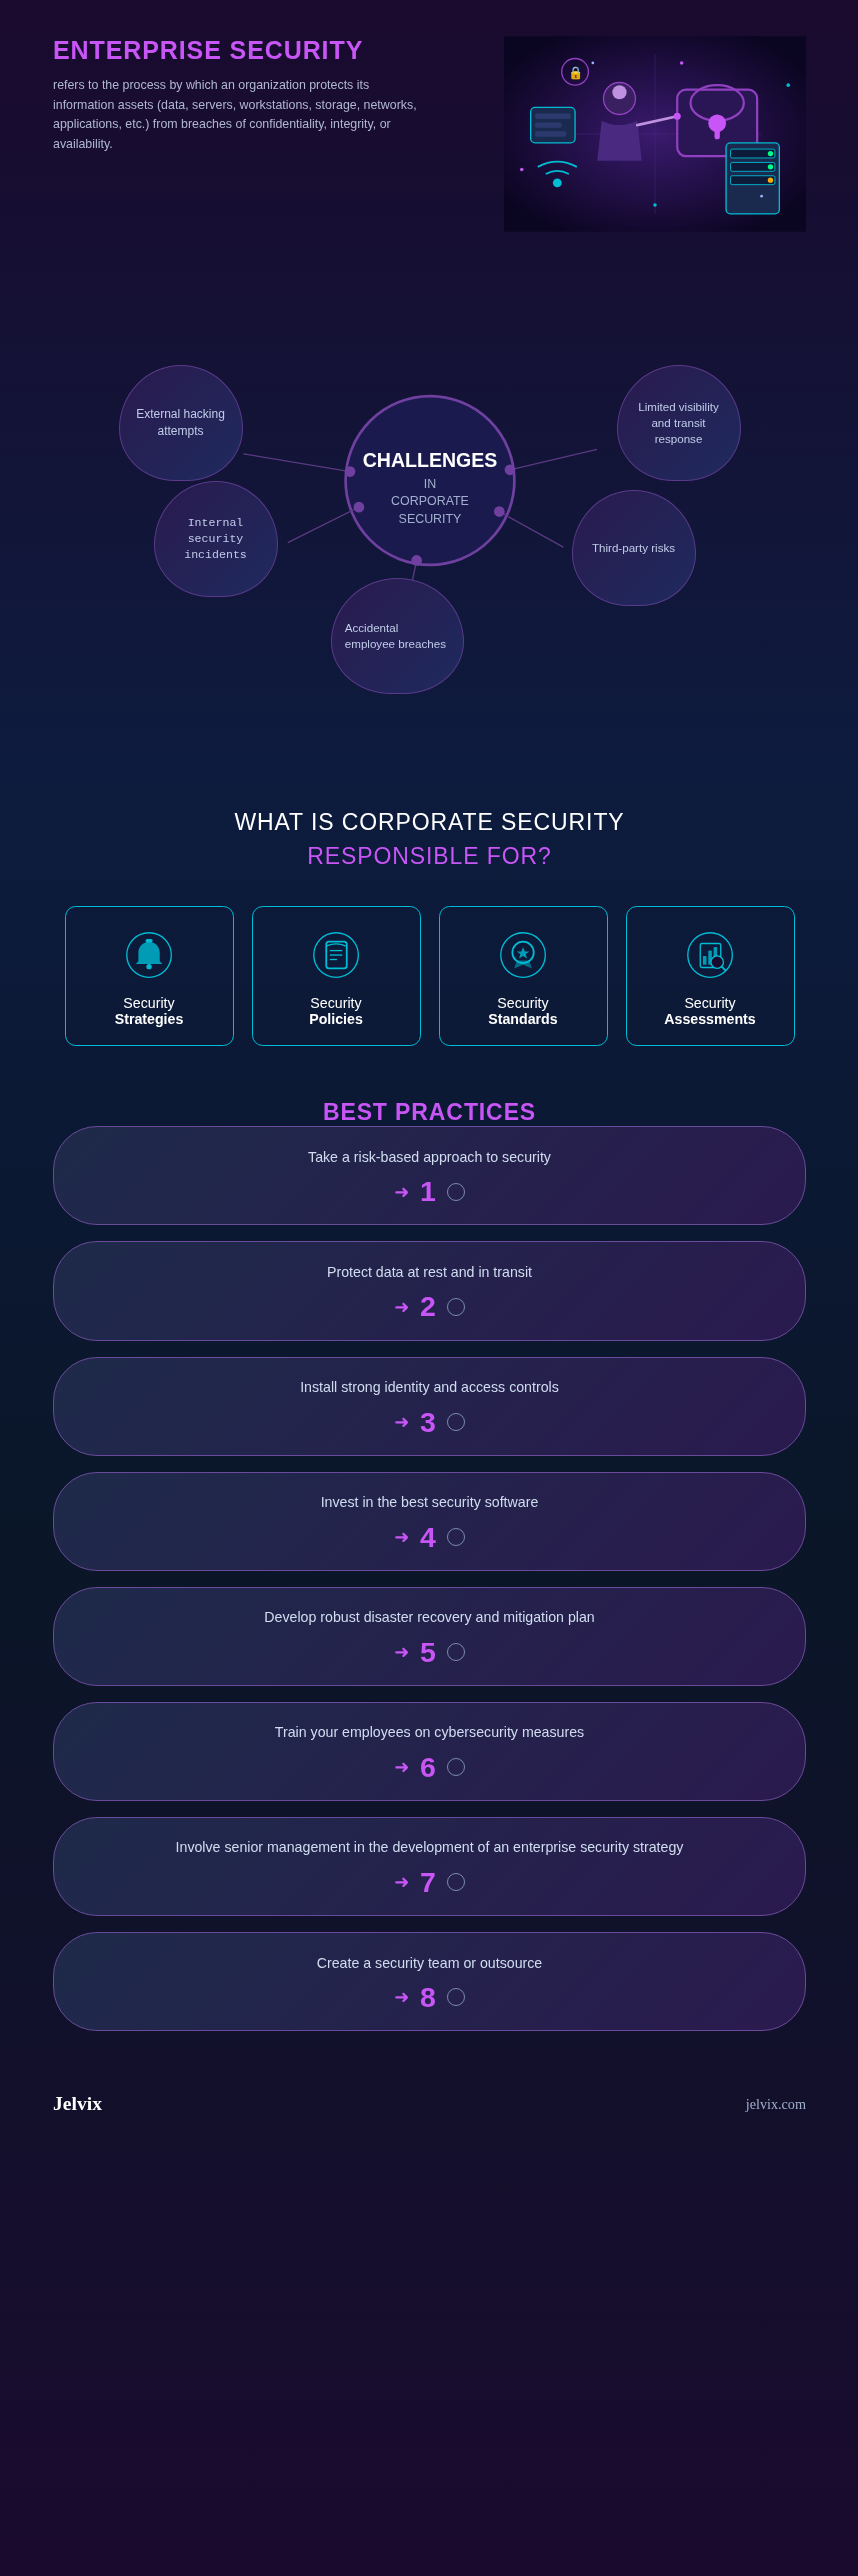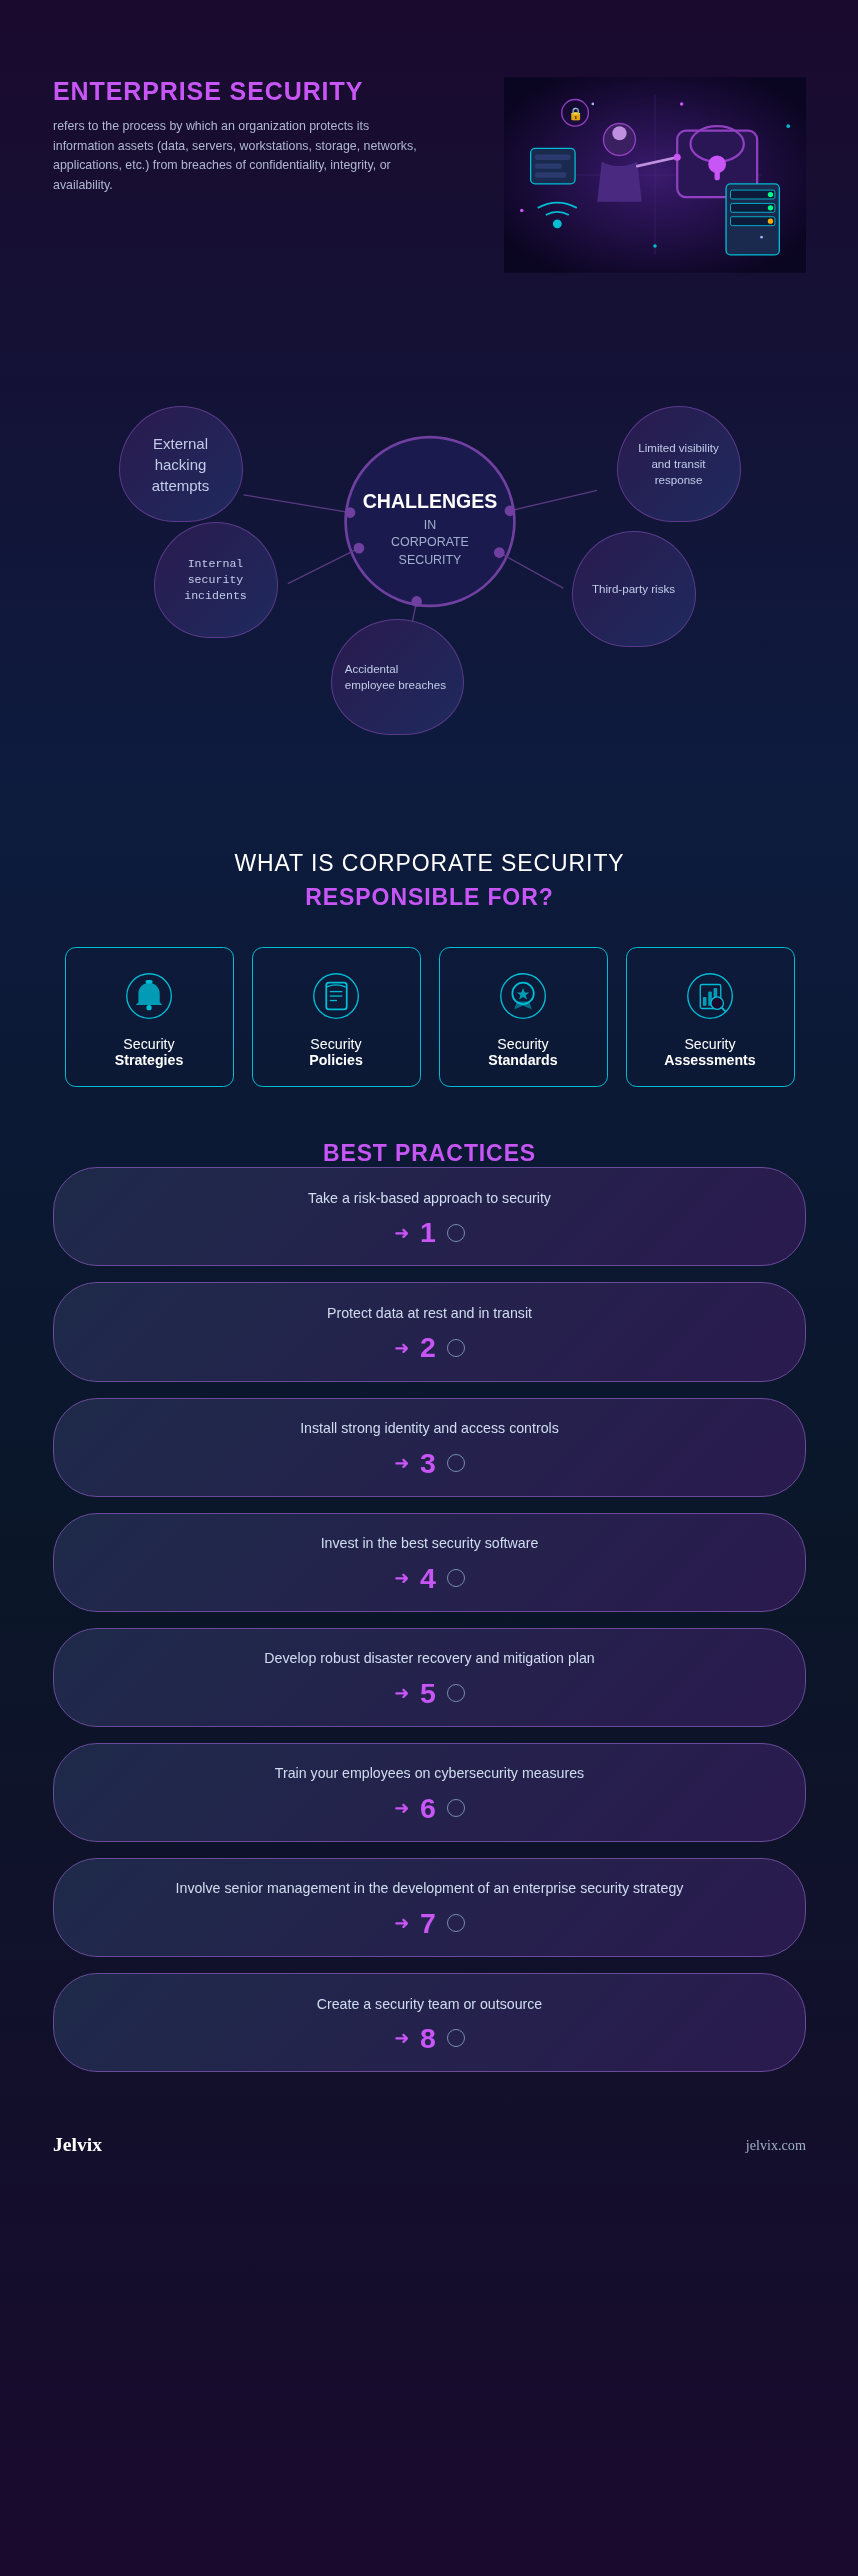--- a/index.html
+++ b/index.html
@@ -17,21 +17,20 @@
       min-height: 2576px;
       padding: 36px 53px;
     }
 
     
     .header-section {
       display: flex;
       justify-content: space-between;
       align-items: flex-start;
       margin-bottom: 53px;
-      margin-top: 41px;
     }
 
     .header-text {
       max-width: 373px;
     }
 
     .header-title {
       font-size: 25px;
       font-weight: 900;
       color: #c855f5;
@@ -75,21 +74,21 @@
       font-size: 23px;
       font-weight: 400;
       color: white;
       text-transform: uppercase;
       letter-spacing: 0.9px;
       margin-bottom: 7.1px;
     }
 
     .responsible-subtitle {
       font-size: 23px;
-      font-weight: 700;
+      font-weight: 400;
       color: #c855f5;
       text-transform: uppercase;
       letter-spacing: 0.9px;
       margin-bottom: 36px;
     }
 
     .responsible-cards {
       display: flex;
       gap: 18px;
       justify-content: center;
@@ -307,21 +306,21 @@
 
         <line x1="578" y1="185" x2="480" y2="208" stroke="#5a3a80" stroke-width="1.5"></line>
         <circle cx="480" cy="208" r="6" fill="#7040a0"></circle>
 
         <text x="390" y="205" text-anchor="middle" font-size="22" font-weight="900" fill="white" font-family="Arial">CHALLENGES</text>
         <text x="390" y="228" text-anchor="middle" font-size="14" fill="#a0b0cc" font-family="Arial">IN</text>
         <text x="390" y="248" text-anchor="middle" font-size="14" fill="#a0b0cc" font-family="Arial" text-transform="uppercase">CORPORATE</text>
         <text x="390" y="268" text-anchor="middle" font-size="14" fill="#a0b0cc" font-family="Arial">SECURITY</text>
       </svg>
 
-      <div style="position:absolute; top:80px; left:36px; width:124px; height:116px; background:linear-gradient(135deg,#2a1a4e,#1e2a5e); border:1.8px solid #5a3a8a; border-radius:50% 50% 45% 45%/55% 55% 45% 45%; display:flex; align-items:center; justify-content:center; text-align:center; font-size:15px; color:#c0cce8; line-height:1.4; padding:13.3px; z-index:2;">
+      <div style="position:absolute; top:80px; left:36px; width:124px; height:116px; background:linear-gradient(135deg,#2a1a4e,#1e2a5e); border:1.8px solid #5a3a8a; border-radius:50% 50% 45% 45%/55% 55% 45% 45%; display:flex; align-items:center; justify-content:center; text-align:center; font-size:12px; color:#c0cce8; line-height:1.4; padding:13.3px; z-index:2;">
         <span>External hacking attempts</span>
       </div>
 
       <div style="position:absolute; top:196px; left:71px; width:124px; height:116px; background:linear-gradient(135deg,#2a1a4e,#1e2a5e); border:1.8px solid #5a3a8a; border-radius:50% 50% 45% 45%/55% 55% 45% 45%; display:flex; align-items:center; justify-content:center; text-align:center; font-size:11.6px; color:#c0cce8; line-height:1.4; padding:13.3px; z-index:2;font-family:Liberation Mono, monospace;">
         <span>Internal security incidents</span>
       </div>
 
       <div style="position:absolute; top:293px; left:248px; width:133px; height:116px; background:linear-gradient(135deg,#2a1a4e,#1e2a5e); border:1.8px solid #5a3a8a; border-radius:50% 50% 45% 45%/55% 55% 45% 45%; display:flex; align-items:center; justify-content:center; text-align:left; font-size:11.6px; color:#c0cce8; line-height:1.4; padding:13.3px; z-index:2;">
         <span>Accidental employee breaches</span>
       </div>

